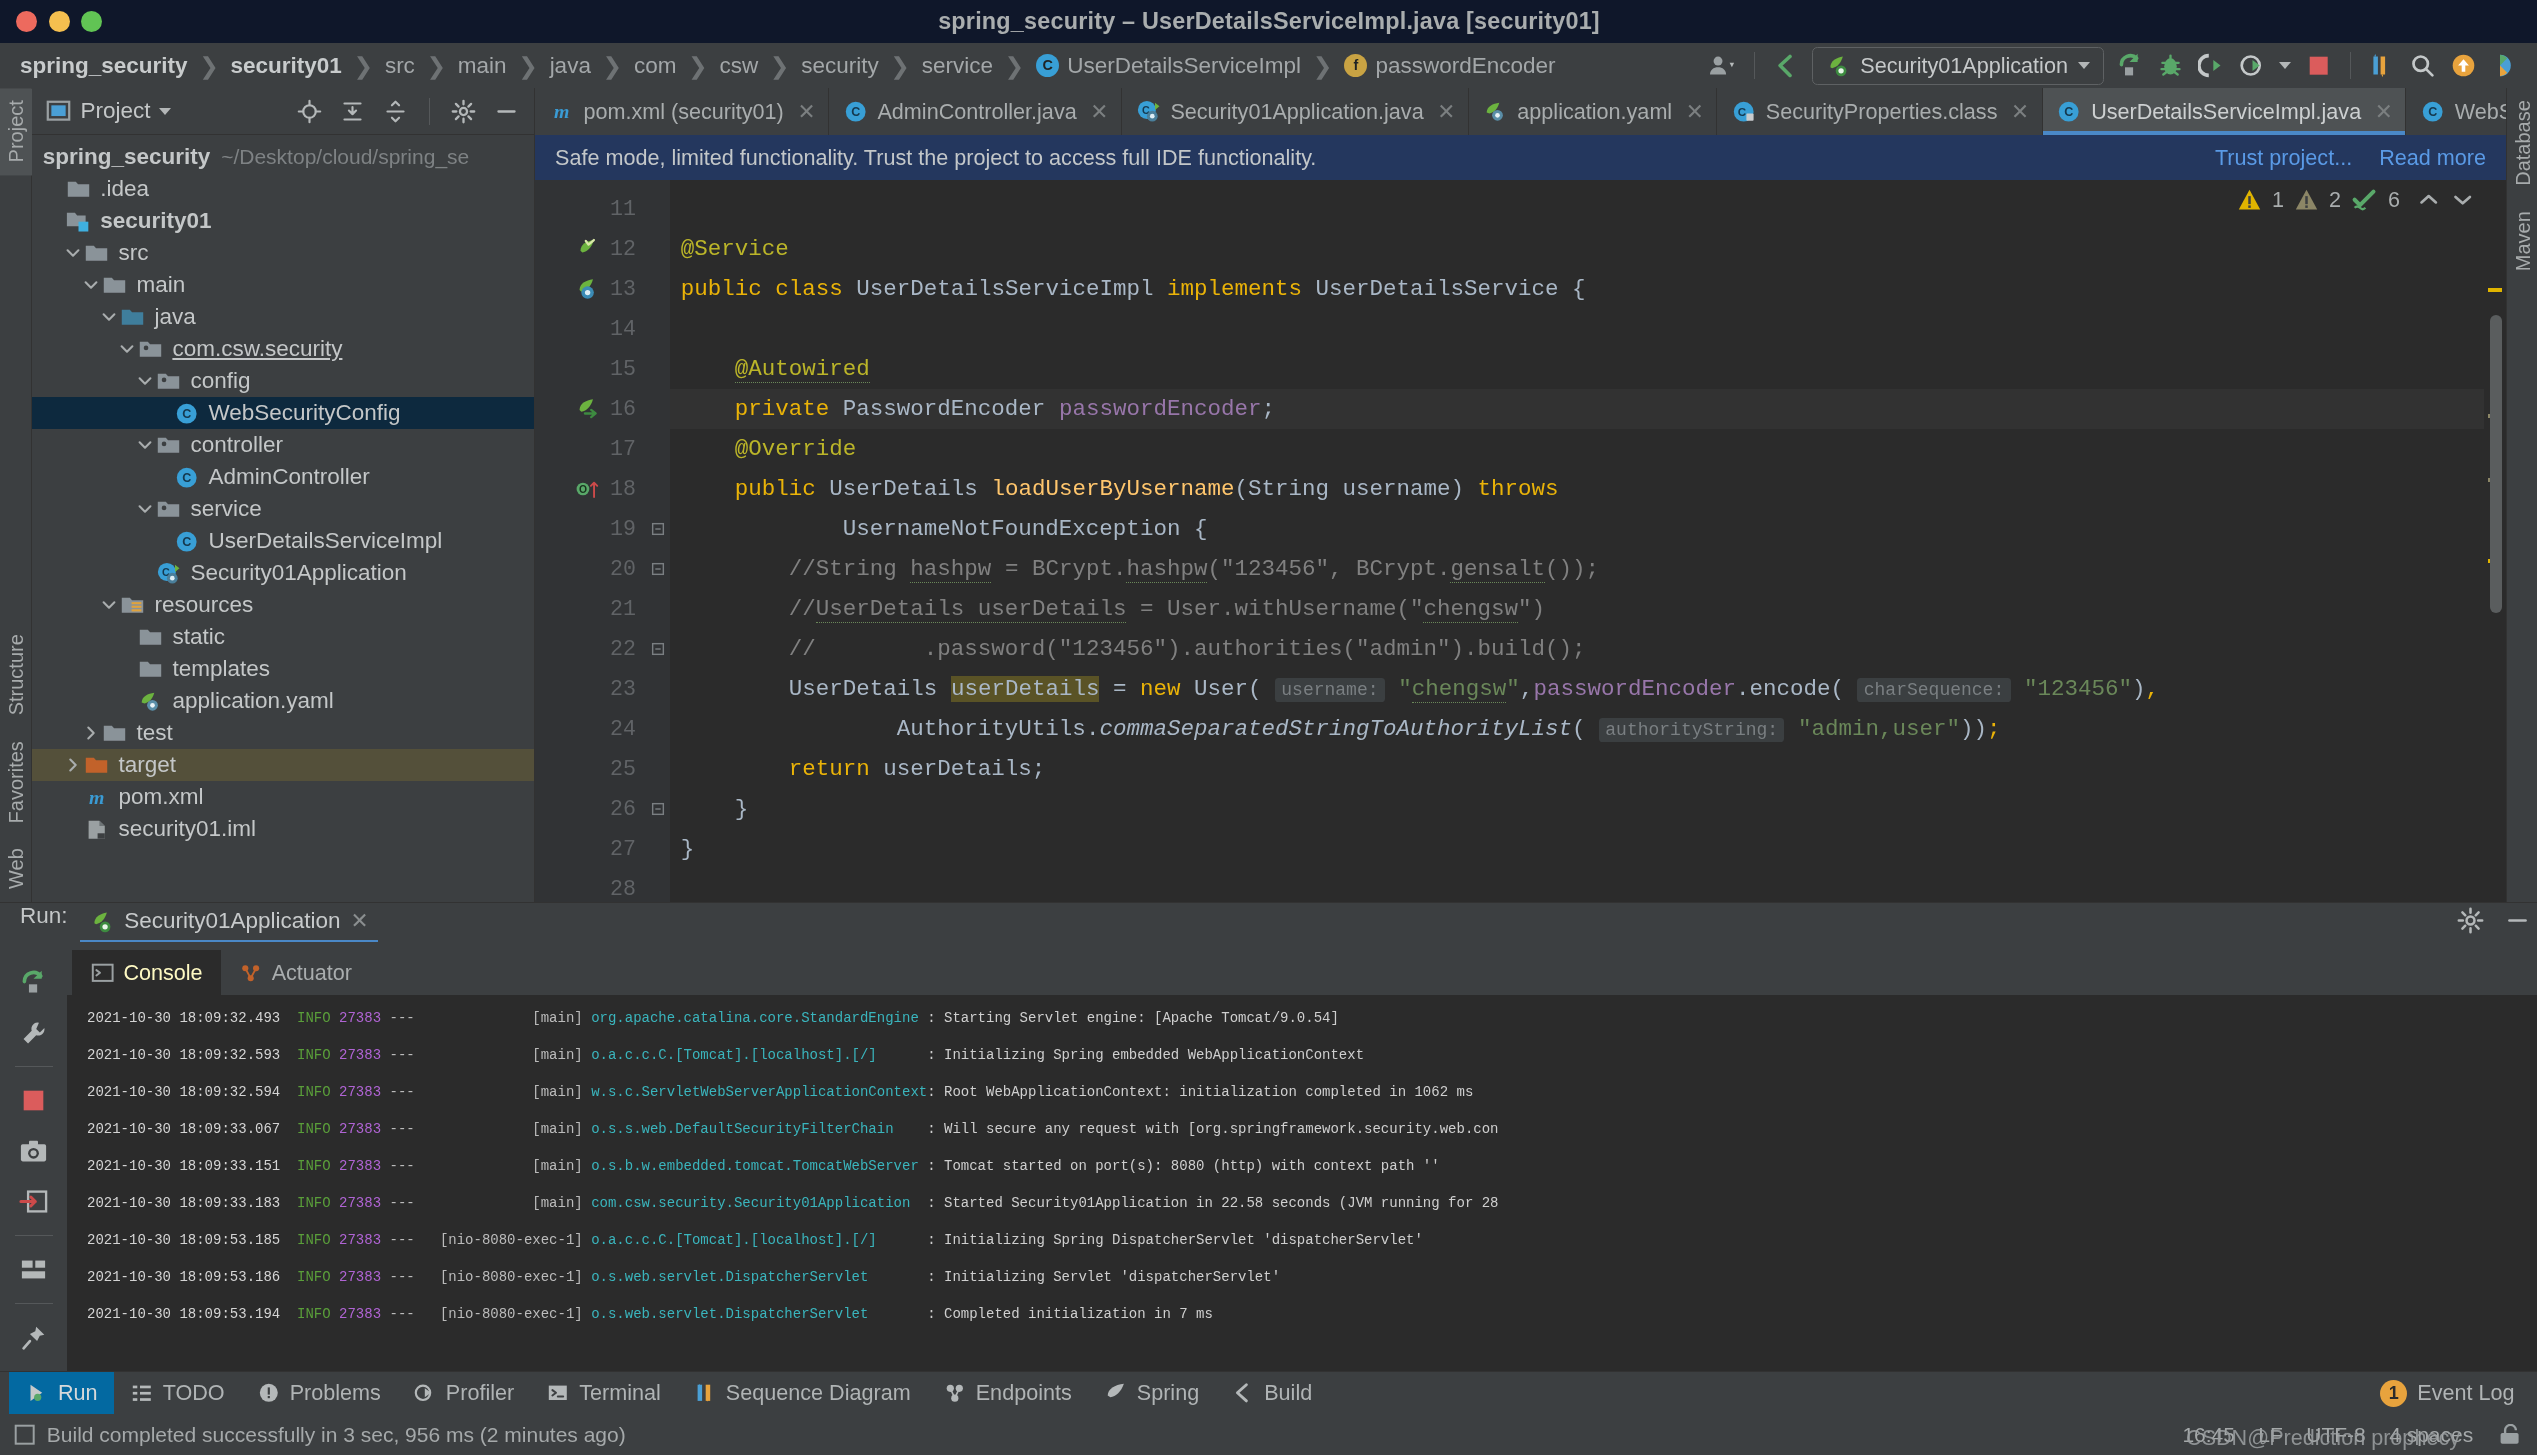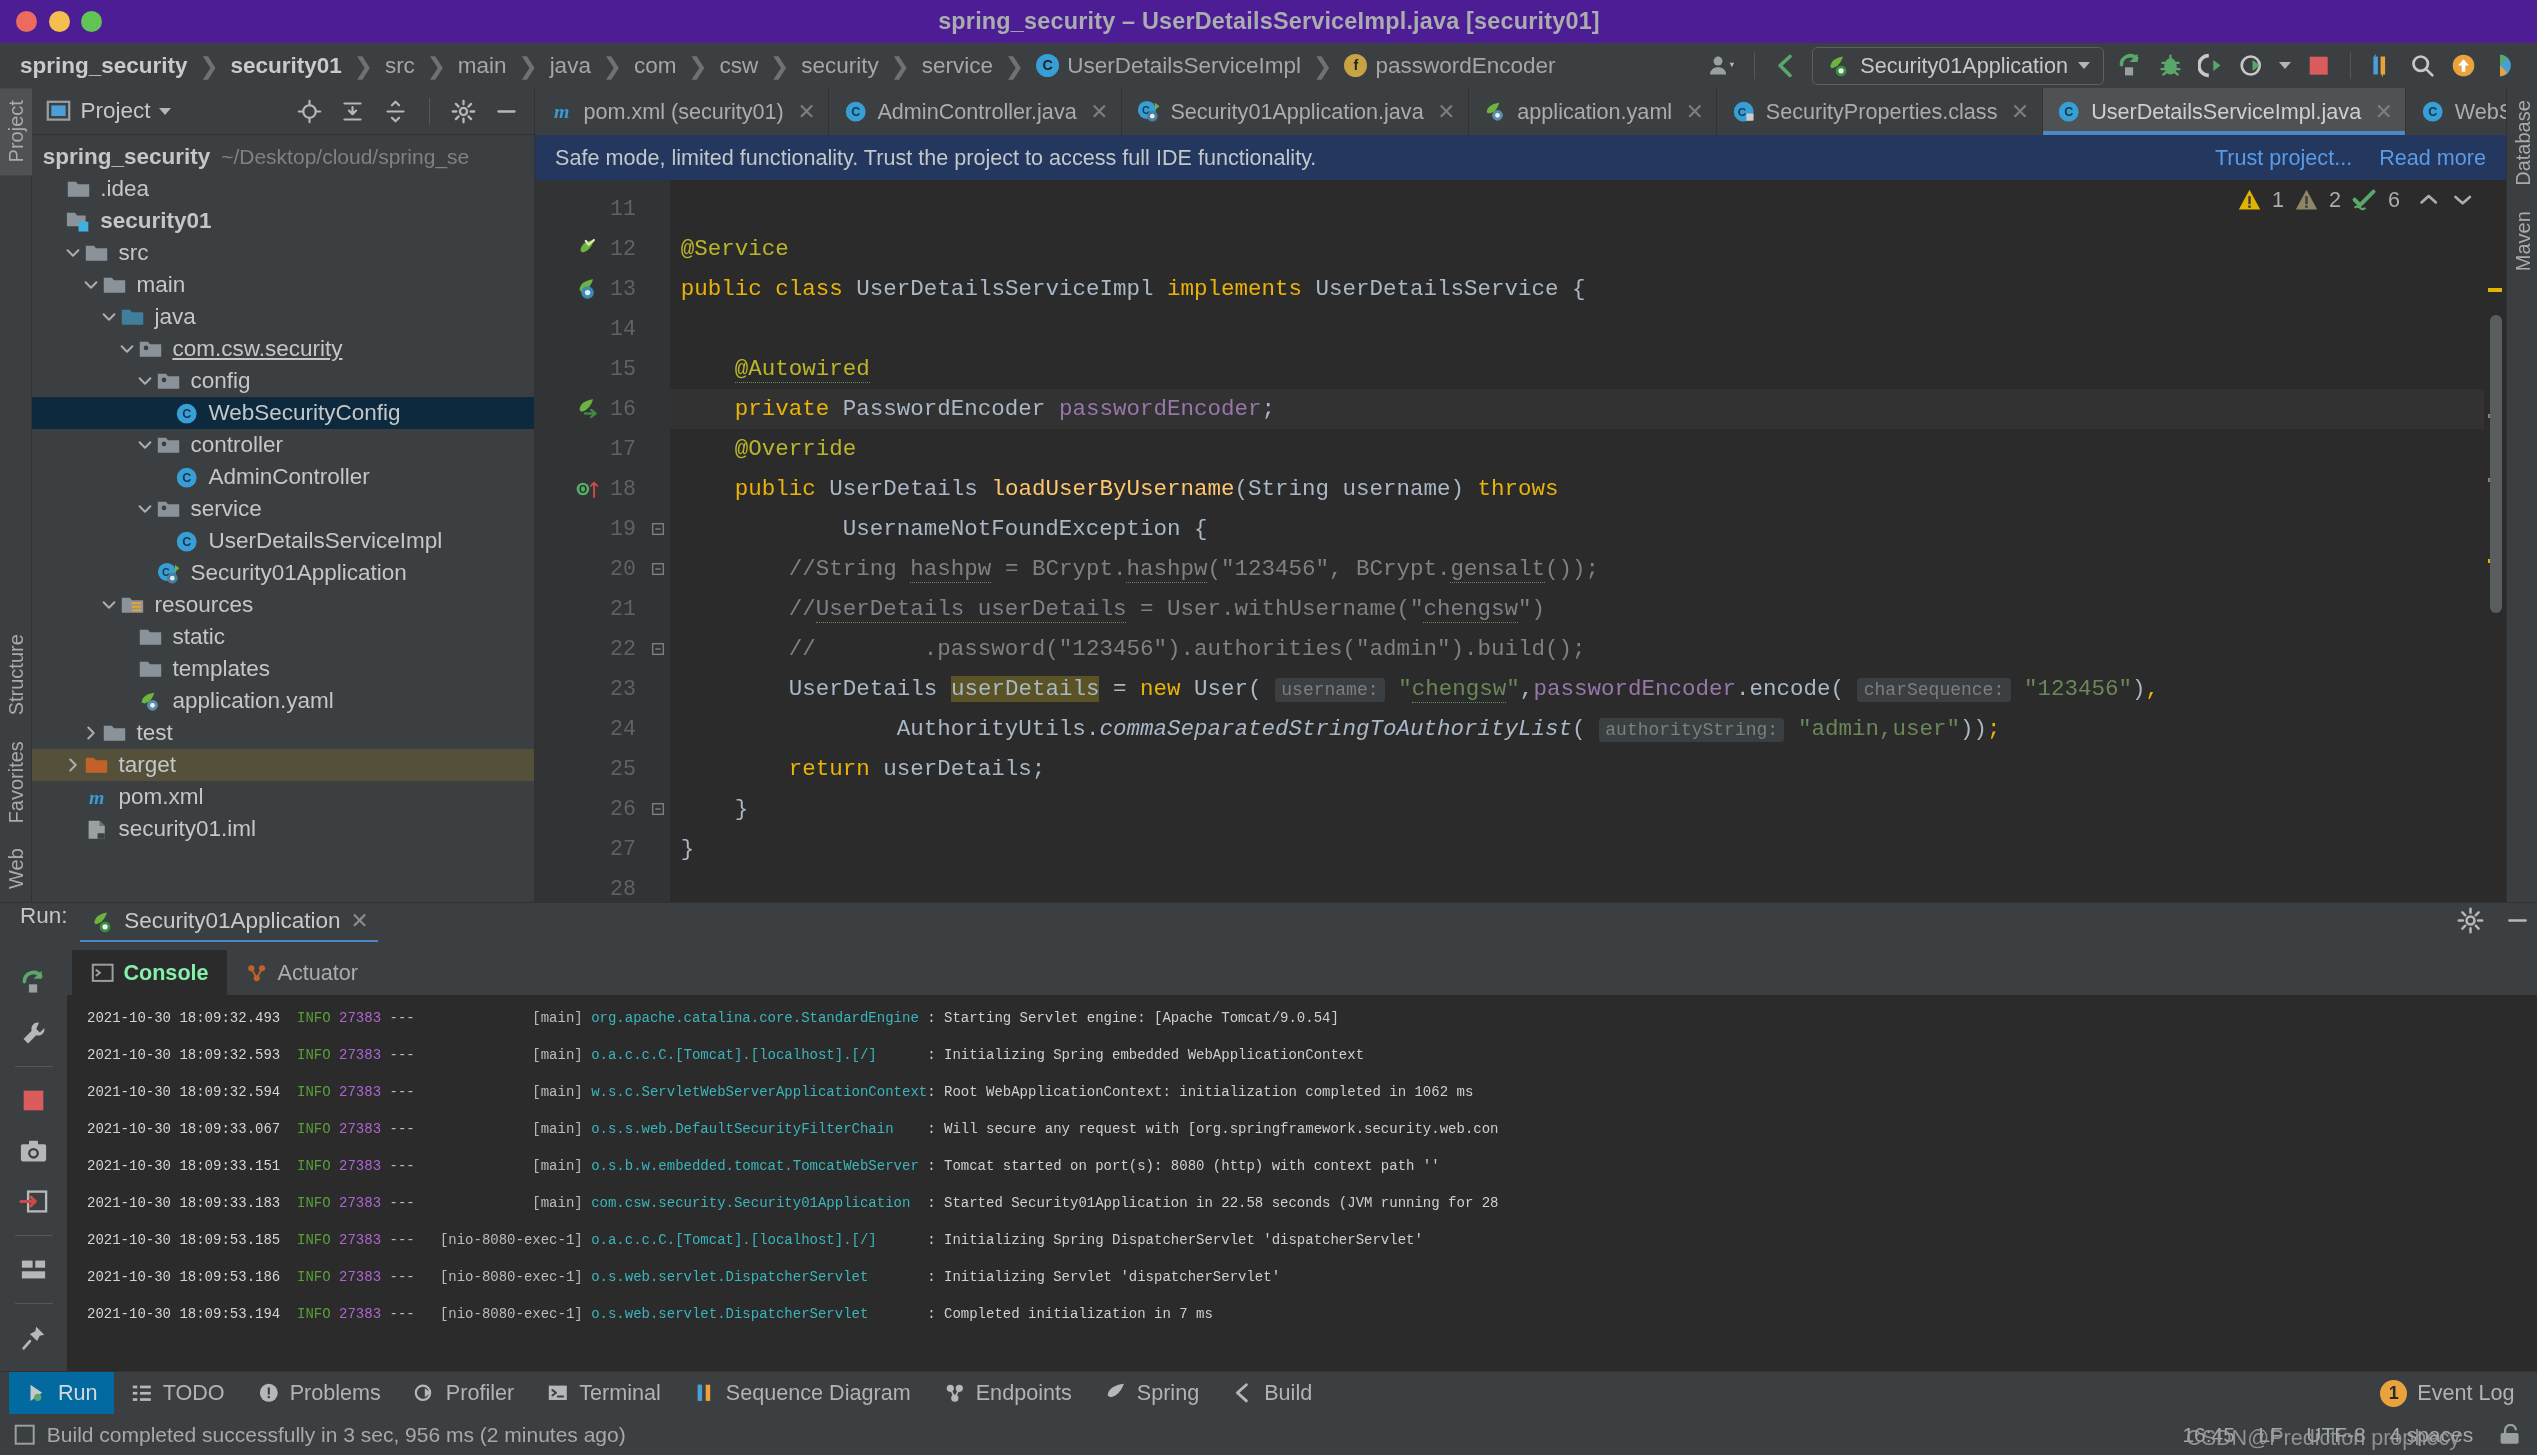--- a/index.html
+++ b/index.html
@@ -6,21 +6,21 @@
   html,body { width:2538px; height:1455px; overflow:hidden; background:#3c3f41; }
   body {
     font-family: "Liberation Sans", sans-serif;
     font-size: 22.5px;
     color:#bbbbbb;
     -webkit-font-smoothing: antialiased;
   }
   .app { width:2538px; height:1455px; display:flex; flex-direction:column; background:#3c3f41; position:relative; }
 
   
-  .titlebar { height:43px; background:#4c1d95; display:flex; align-items:center; position:relative; flex:none; }
+  .titlebar { height:43px; background:#0f172a; display:flex; align-items:center; position:relative; flex:none; }
   .lights { display:flex; gap:11.7px; padding-left:16px; }
   .light { width:21px; height:21px; border-radius:50%; }
   .l-red{background:#ed6a5e;} .l-yel{background:#f5bf4f;} .l-grn{background:#61c454;}
   .title-text { position:absolute; left:0; right:0; text-align:center; font-size:23.4px; font-weight:bold; color:#a9adae; letter-spacing:0.2px; }
 
   
   .navbar { height:45px; background:#3c3f41; display:flex; align-items:center; padding:0 12.6px 0 20px; flex:none; }
   .crumbs { display:flex; align-items:center; flex:1; min-width:0; gap:0; }
   .crumb { display:flex; align-items:center; gap:8px; font-size:22.5px; color:#a3a7a9; white-space:nowrap; }
   .crumb.bold { font-weight:bold; color:#c8cbcc; }
@@ -102,21 +102,21 @@
   .runhdr { height:47px; display:flex; align-items:flex-start; padding:0 4px 0 20px; gap:12.6px; flex:none; }
   .runhdr .rlabel { font-size:22.5px; color:#c4c7c8; }
   .runtab { display:flex; align-items:center; gap:10px; font-size:22.5px; color:#c7cacb; padding:5.4px 9px; border-bottom:2.7px solid #4a88c7; }
   .runbody { flex:1; display:flex; min-height:0; }
   .runstrip { width:67px; background:#3c3f41; display:flex; flex-direction:column; align-items:center; padding-top:9px; gap:3.6px; flex:none; }
   .rsbtn { width:49px; height:47px; display:flex; align-items:center; justify-content:center; }
   .rsdiv { width:38px; height:0.9px; background:#55585a; margin:6.3px 0; }
   .conswrap { flex:1; display:flex; flex-direction:column; min-width:0; background:#2b2b2b; }
   .constabs { height:45px; display:flex; align-items:center; gap:0; background:#3c3f41; flex:none; padding-left:5.4px; }
   .ctab { display:flex; align-items:center; gap:9px; padding:0 18px; height:45px; font-size:21.6px; color:#a9adae; }
-  .ctab.active { color:#86efac; background:#2b2b2b;font-weight:bold; }
+  .ctab.active { color:#fef9c3; background:#2b2b2b; }
   .console { flex:1; overflow:hidden; font-family:"Liberation Mono", monospace; font-size:14px; line-height:37px; color:#bbbbbb; padding:5.4px 0 0 20px; white-space:pre; position:relative; }
   .ts{color:#d4d4d4;} .lvl{color:#5a9e3a;} .pid{color:#b064d4;} .thr{color:#bbbbbb;} .lgr{color:#3ab5bd;} .msg{color:#cfcfcf;}
 
   
   .toolbar-bottom { height:43px; background:#3c3f41; display:flex; align-items:center; padding:0 10.8px 0 9px; gap:0; flex:none; border-top:0.9px solid #323232; }
   .btb { display:flex; align-items:center; gap:9px; padding:0 16px; height:43px; font-size:21.6px; color:#b0b4b5; }
   .btb.active { background:#0369a1; color:#d6d9da; }
   .evlog { margin-left:auto; display:flex; align-items:center; gap:10px; font-size:21.6px; color:#b0b4b5; padding-right:12.6px; }
   .badge { width:27px;height:27px;border-radius:50%;background:#e8a33d;color:#2b2b2b;font-size:18px;font-weight:bold;display:flex;align-items:center;justify-content:center; }
   .statusbar { height:41px; background:#3c3f41; display:flex; align-items:center; padding:0 14.4px 0 12.6px; font-size:21px; color:#a5a9aa; flex:none; position:relative; }

